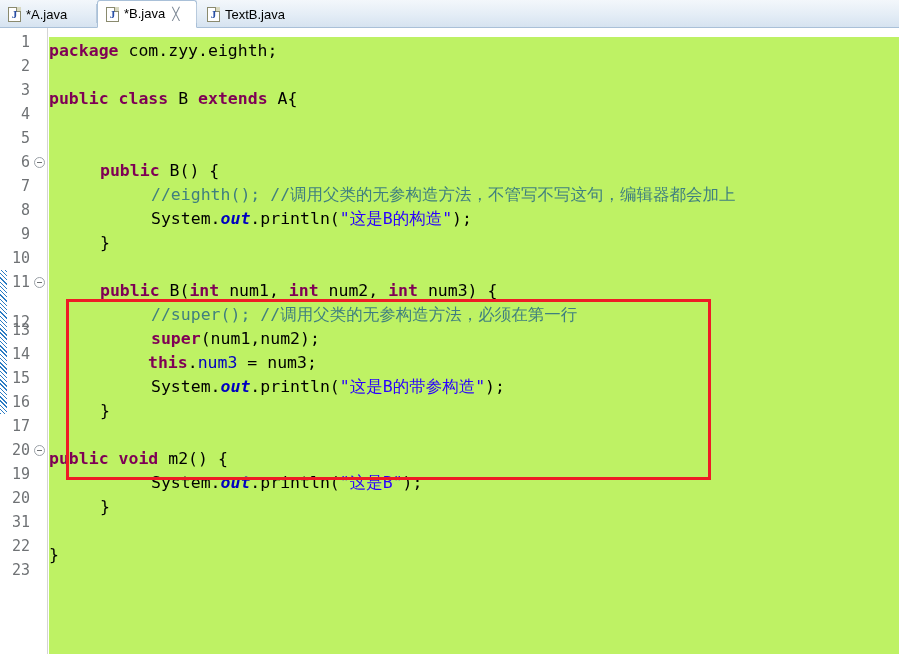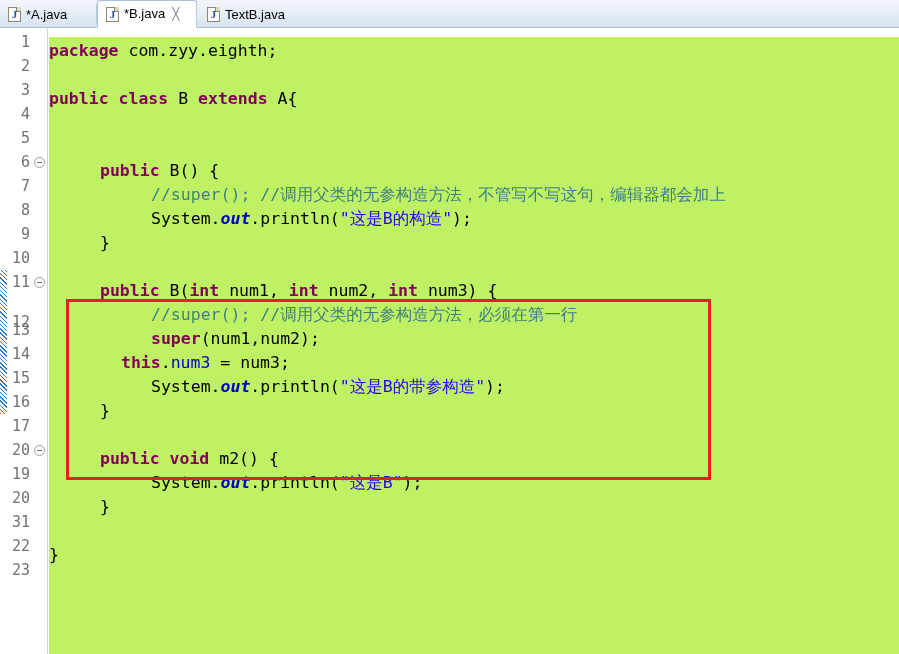--- a/index.html
+++ b/index.html
@@ -258,32 +258,32 @@
       <div class="lnum" style="top: 482px;">31</div>
       <div class="lnum" style="top: 506px;">22</div>
       <div class="lnum" style="top: 530px;">23</div>
     </div>
   <div id="code">
       <div class="cline" style="top: 2px; padding-left: 0px;"><span class="kw">package</span><span class="pln"> com.zyy.eighth;</span></div>
       <div class="cline" style="top: 26px; padding-left: 0px;"></div>
       <div class="cline" style="top: 50px; padding-left: 0px;"><span class="kw">public</span><span class="pln"> </span><span class="kw">class</span><span class="pln"> B </span><span class="kw">extends</span><span class="pln"> A{</span></div>
       <div class="cline" style="top: 98px; padding-left: 0px;"></div>
       <div class="cline" style="top: 122px; padding-left: 51px;"><span class="kw">public</span><span class="pln"> B() {</span></div>
-      <div class="cline" style="top: 146px; padding-left: 102px;"><span class="cmt">//super(); //调用父类的无参构造方法，不管写不写这句，编辑器都会加上</span></div>
+      <div class="cline" style="top: 146px; padding-left: 102px;"><span class="cmt">//eighth(); //调用父类的无参构造方法，不管写不写这句，编辑器都会加上</span></div>
       <div class="cline" style="top: 170px; padding-left: 102px;"><span class="pln">System.</span><span class="stc">out</span><span class="pln">.println(</span><span class="str">"这是B的构造"</span><span class="pln">);</span></div>
       <div class="cline" style="top: 194px; padding-left: 51px;"><span class="pln">}</span></div>
       <div class="cline" style="top: 218px; padding-left: 0px;"></div>
       <div class="cline" style="top: 242px; padding-left: 51px;"><span class="kw">public</span><span class="pln"> B(</span><span class="kw">int</span><span class="pln"> num1, </span><span class="kw">int</span><span class="pln"> num2, </span><span class="kw">int</span><span class="pln"> num3) {</span></div>
       <div class="cline" style="top: 266px; padding-left: 102px;"><span class="cmt">//super(); //调用父类的无参构造方法，必须在第一行</span></div>
       <div class="cline" style="top: 290px; padding-left: 102px;"><span class="kw">super</span><span class="pln">(num1,num2);</span></div>
-      <div class="cline" style="top: 314px; padding-left: 72px;"><span class="kw">this</span><span class="pln">.</span><span class="fld">num3</span><span class="pln"> = num3;</span></div>
+      <div class="cline" style="top: 314px; padding-left: 99px;"><span class="kw">this</span><span class="pln">.</span><span class="fld">num3</span><span class="pln"> = num3;</span></div>
       <div class="cline" style="top: 338px; padding-left: 102px;"><span class="pln">System.</span><span class="stc">out</span><span class="pln">.println(</span><span class="str">"这是B的带参构造"</span><span class="pln">);</span></div>
       <div class="cline" style="top: 362px; padding-left: 51px;"><span class="pln">}</span></div>
       <div class="cline" style="top: 386px; padding-left: 0px;"></div>
-      <div class="cline" style="top: 410px; padding-left: 51px;"><span class="kw">public</span><span class="pln"> </span><span class="kw">void</span><span class="pln"> m2() {</span></div>
+      <div class="cline" style="top: 410px; "><span class="kw">public</span><span class="pln"> </span><span class="kw">void</span><span class="pln"> m2() {</span></div>
       <div class="cline" style="top: 434px; padding-left: 102px;"><span class="pln">System.</span><span class="stc">out</span><span class="pln">.println(</span><span class="str">"这是B"</span><span class="pln">);</span></div>
       <div class="cline" style="top: 458px; padding-left: 51px;"><span class="pln">}</span></div>
       <div class="cline" style="top: 482px; padding-left: 0px;"></div>
       <div class="cline" style="top: 506px; padding-left: 0px;"><span class="pln">}</span></div>
       <div class="cline" style="top: 530px; padding-left: 0px;"></div>
     </div>
   <div id="redbox" style="left: 66px; top: 271px; width: 645px; height: 181px; border-color: rgb(238, 28, 37);"></div>
 </div>
 
 </body></html>

